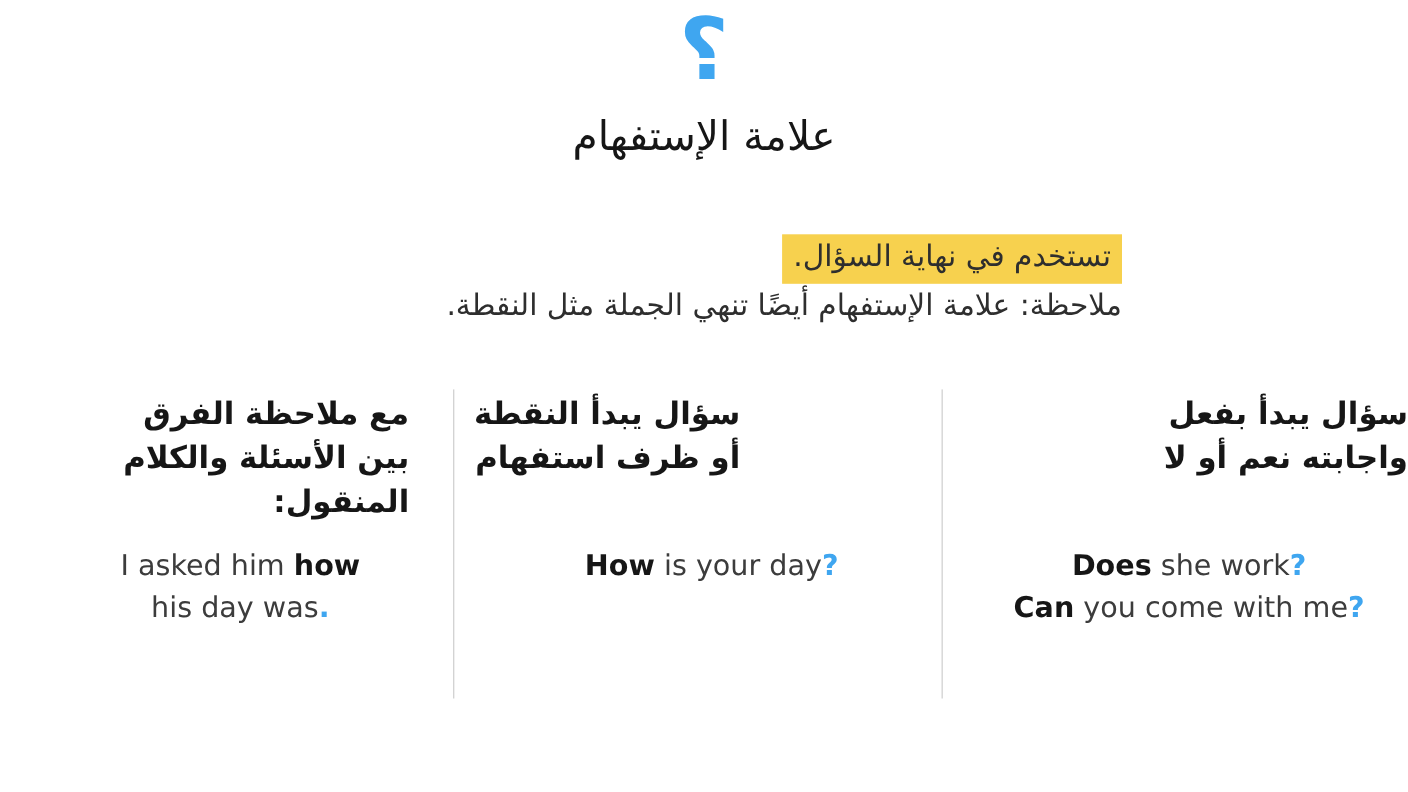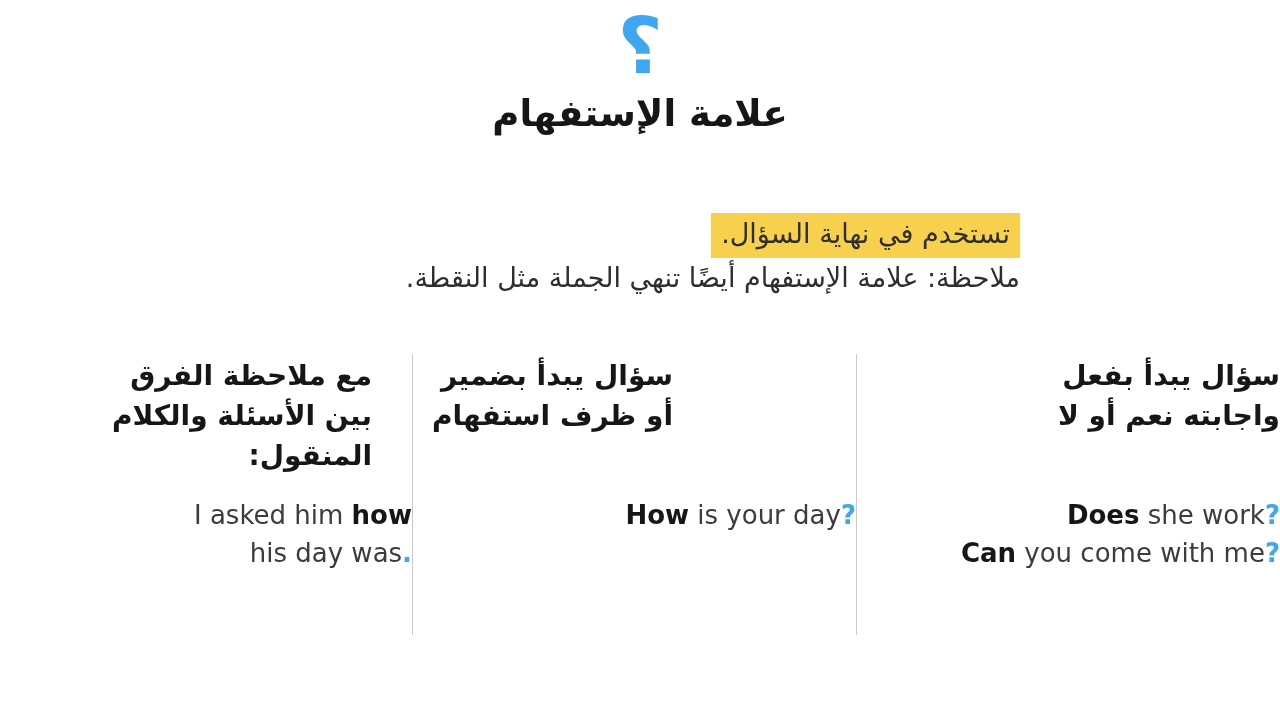--- a/index.html
+++ b/index.html
@@ -10,21 +10,21 @@
     --body-ink:#3c3c3c;
   }
   html,body{margin:0;padding:0;background:#ffffff;}
   body{font-family:"DejaVu Sans", sans-serif;}
   .slide{position:relative;width:1280px;height:720px;background:#ffffff;overflow:hidden;}
 
   
   .header{position:absolute;top:0;left:0;width:1280px;text-align:center;}
   .qmark-icon{height:92px;display:flex;align-items:center;justify-content:center;
     font-size:78px;font-weight:700;color:var(--accent);line-height:1;}
-  .title{margin:0;font-size:37px;font-weight:700;color:var(--ink);line-height:44px;}
+  .title{margin:10px;font-size:37px;font-weight:400;color:var(--ink);line-height:44px;}
 
   
   .intro{position:absolute;top:213px;right:260px;text-align:right;direction:rtl;margin-left:32px;}
   .intro-line{font-size:27px;line-height:40px;color:#2e2e2e;}
   .hl{background:var(--highlight);display:inline-block;padding:1px 10px 4px 10px;}
 
   
   .columns{position:absolute;top:354px;left:0;width:1280px;height:284px;
     display:flex;flex-direction:row;direction:rtl;}
   .col{box-sizing:border-box;height:100%;}
@@ -32,21 +32,21 @@
   .col-pronoun{width:443px;}
   .col-reported{width:412px;}
   .divider{width:1px;height:281px;background:var(--divider);}
 
   .heading{min-height:136px;box-sizing:border-box;text-align:right;
     font-weight:800;font-size:28px;line-height:40px;color:var(--ink);padding-top:2px;}
   .col-verb .heading{}
   .col-pronoun .heading{padding-right:183px;}
   .col-reported .heading{padding-right:40px;}
 
-  .examples{direction:ltr;text-align:right;margin-top:6px;margin-left:25px;}
+  .examples{direction:ltr;text-align:center;margin-top:6px;margin-left:25px;}
   .ex-line{font-size:26px;line-height:38px;color:var(--body-ink);}
   .ex-line b{font-weight:800;color:var(--ink);}
   .ex-line .mark{font-weight:800;color:var(--accent);}
 </style>
 </head>
 <body>
 
 <div class="slide">
 
   <div class="header">
@@ -73,21 +73,21 @@
       <div class="examples" dir="ltr">
         <div class="ex-line"><span></span><b>Does</b><span> she work</span><b class="mark">?</b></div>
         <div class="ex-line"><span></span><b>Can</b><span> you come with me</span><b class="mark">?</b></div>
       </div>
     </div>
 
     <div class="divider"></div>
 
     <div class="col col-pronoun">
       <div class="heading">
-        <div>سؤال يبدأ بضمير</div>
+        <div>سؤال يبدأ النقطة</div>
         <div>أو ظرف استفهام</div>
       </div>
       <div class="examples" dir="ltr">
         <div class="ex-line"><span></span><b>How</b><span> is your day</span><b class="mark">?</b></div>
       </div>
     </div>
 
     <div class="divider"></div>
 
     <div class="col col-reported">

